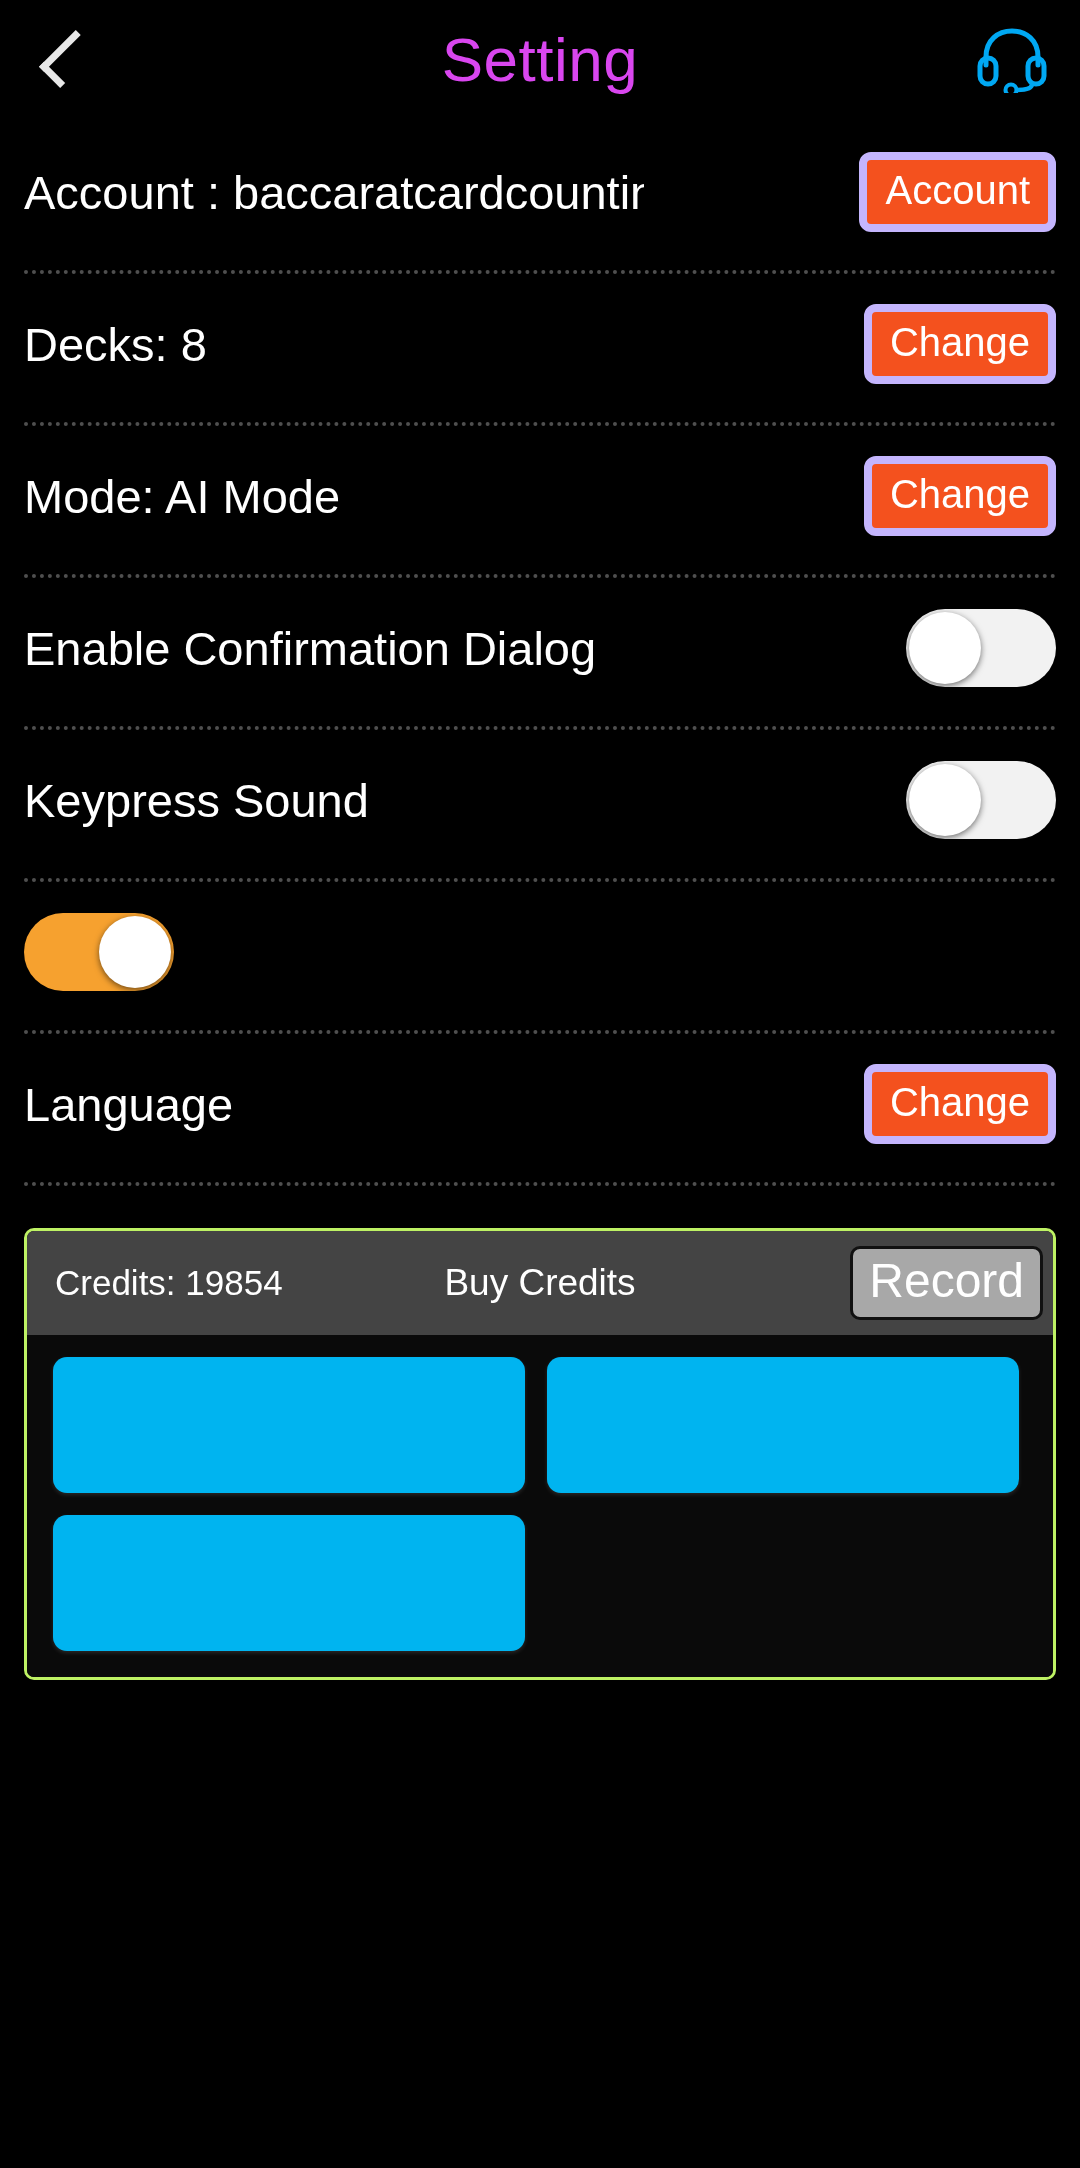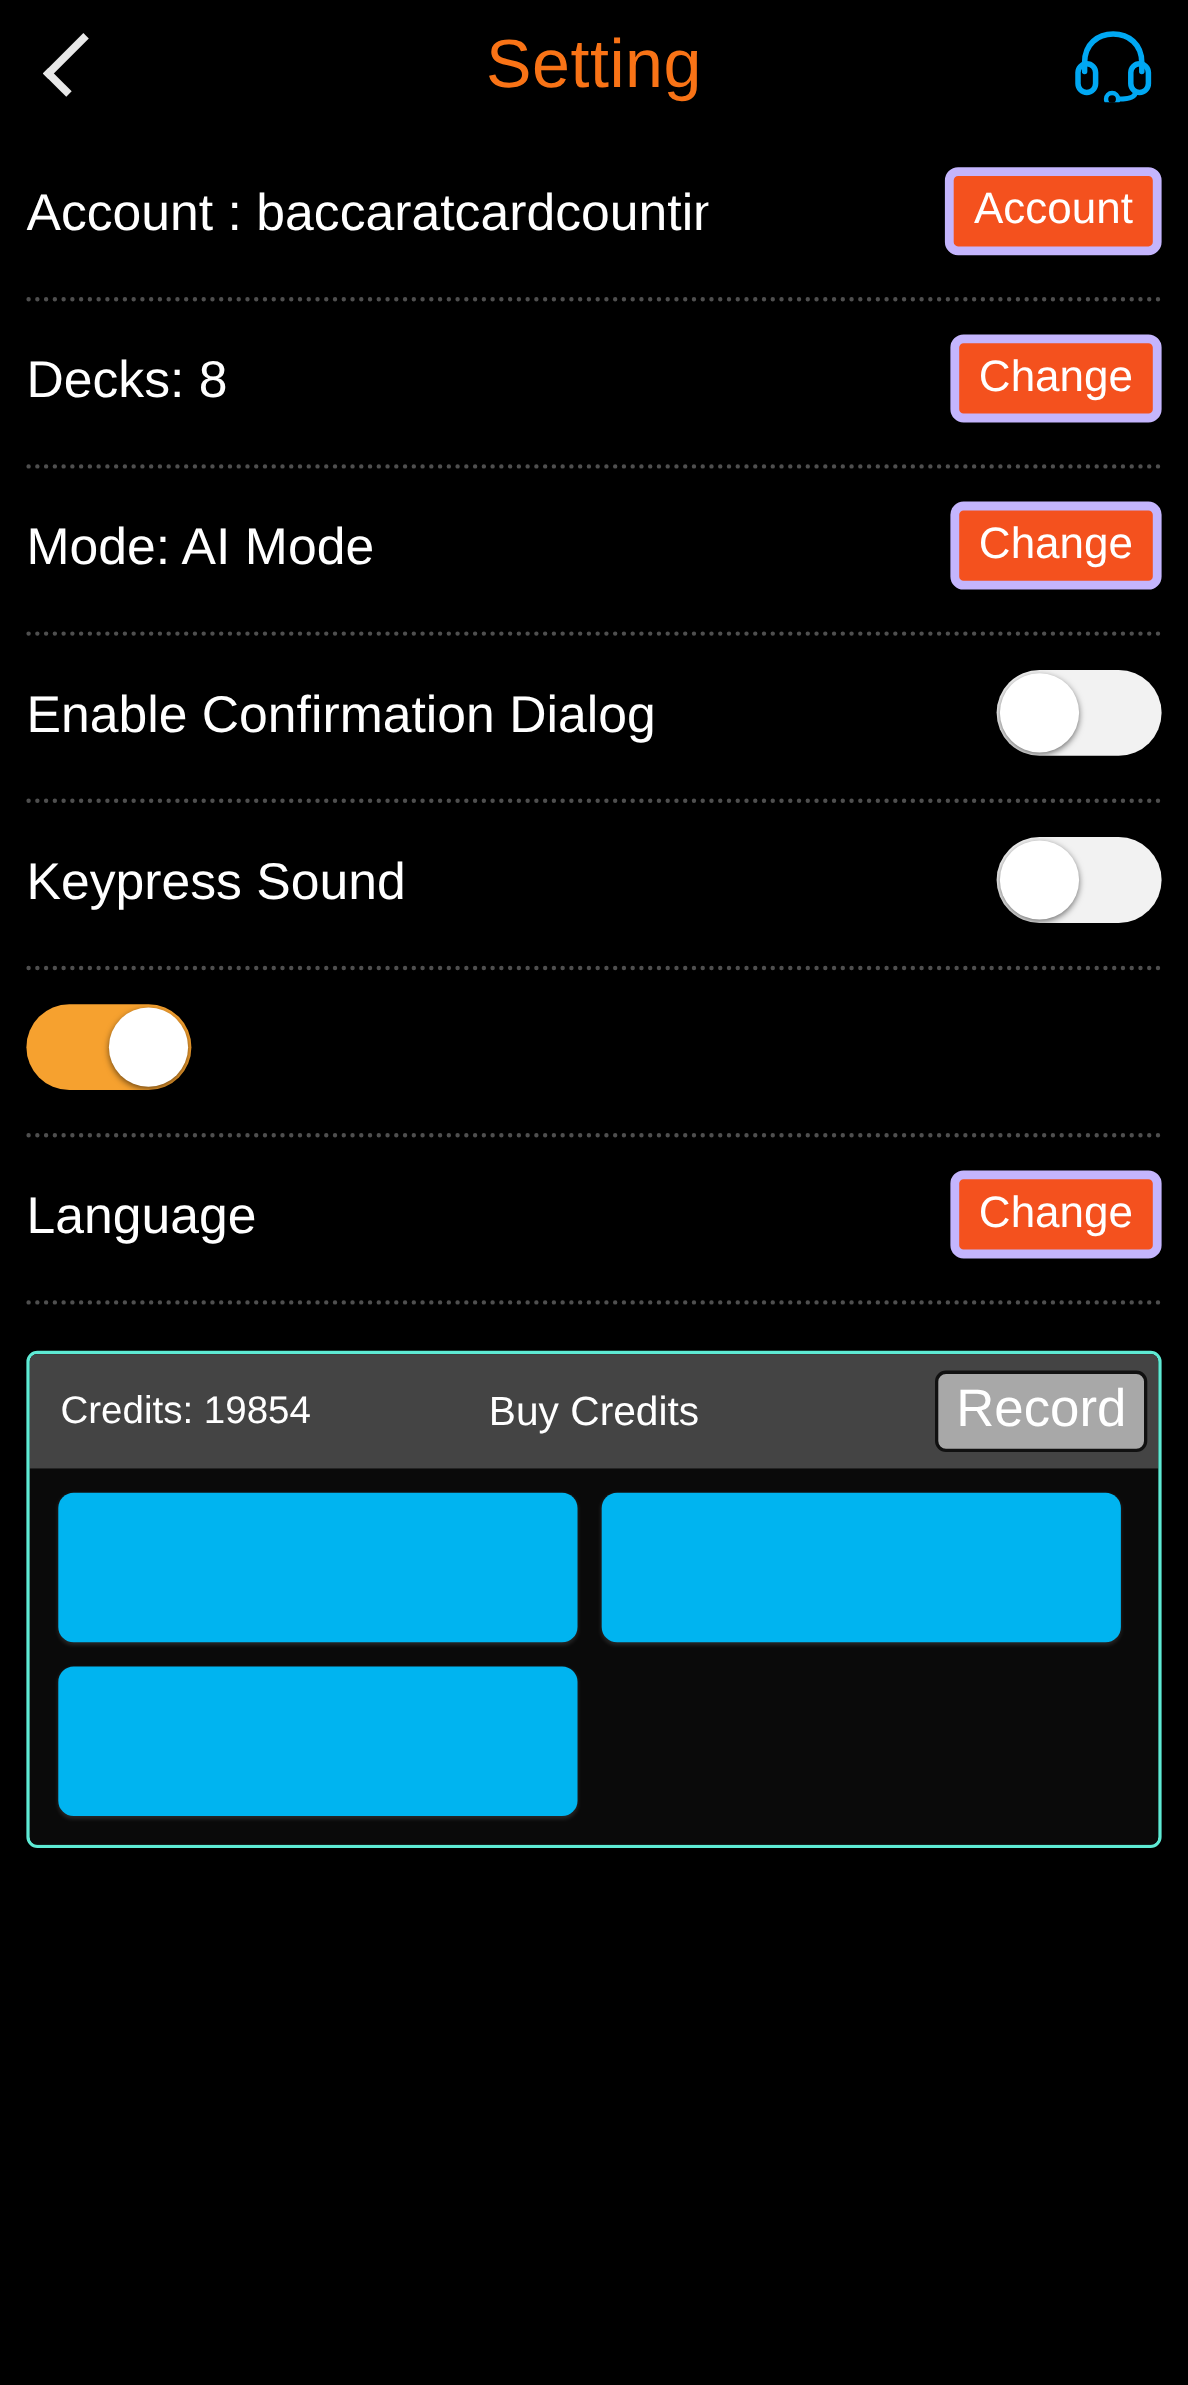--- a/index.html
+++ b/index.html
@@ -47,21 +47,21 @@
     margin-left: 10px;
   }
   .title {
     position: absolute;
     left: 0; right: 0;
     top: 50%;
     transform: translateY(-50%);
     text-align: center;
     font-size: 62px;
     letter-spacing: 0.5px;
-    color: #f97316;
+    color: #d946ef;
     font-weight: 400;
   }
   .support-btn {
     position: absolute;
     right: 20px;
     top: 50%;
     transform: translateY(-50%);
     width: 96px;
     height: 90px;
     display: flex;
@@ -130,21 +130,21 @@
     box-shadow: 0 2px 6px rgba(0,0,0,.55);
   }
   .toggle.off { background: #f2f2f2; }
   .toggle.off .knob { left: 3px; }
   .toggle.on { background: #f6a12f; }
   .toggle.on .knob { right: 3px; }
 
   
   .credits-panel {
     margin: 42px 24px 0 24px;
-    border: 3px solid #5eead4;
+    border: 3px solid #bef264;
     border-radius: 10px;
     overflow: hidden;
     background: #000000;
   }
   .credits-head {
     position: relative;
     height: 104px;
     background: #444444;
     display: flex;
     align-items: center;

